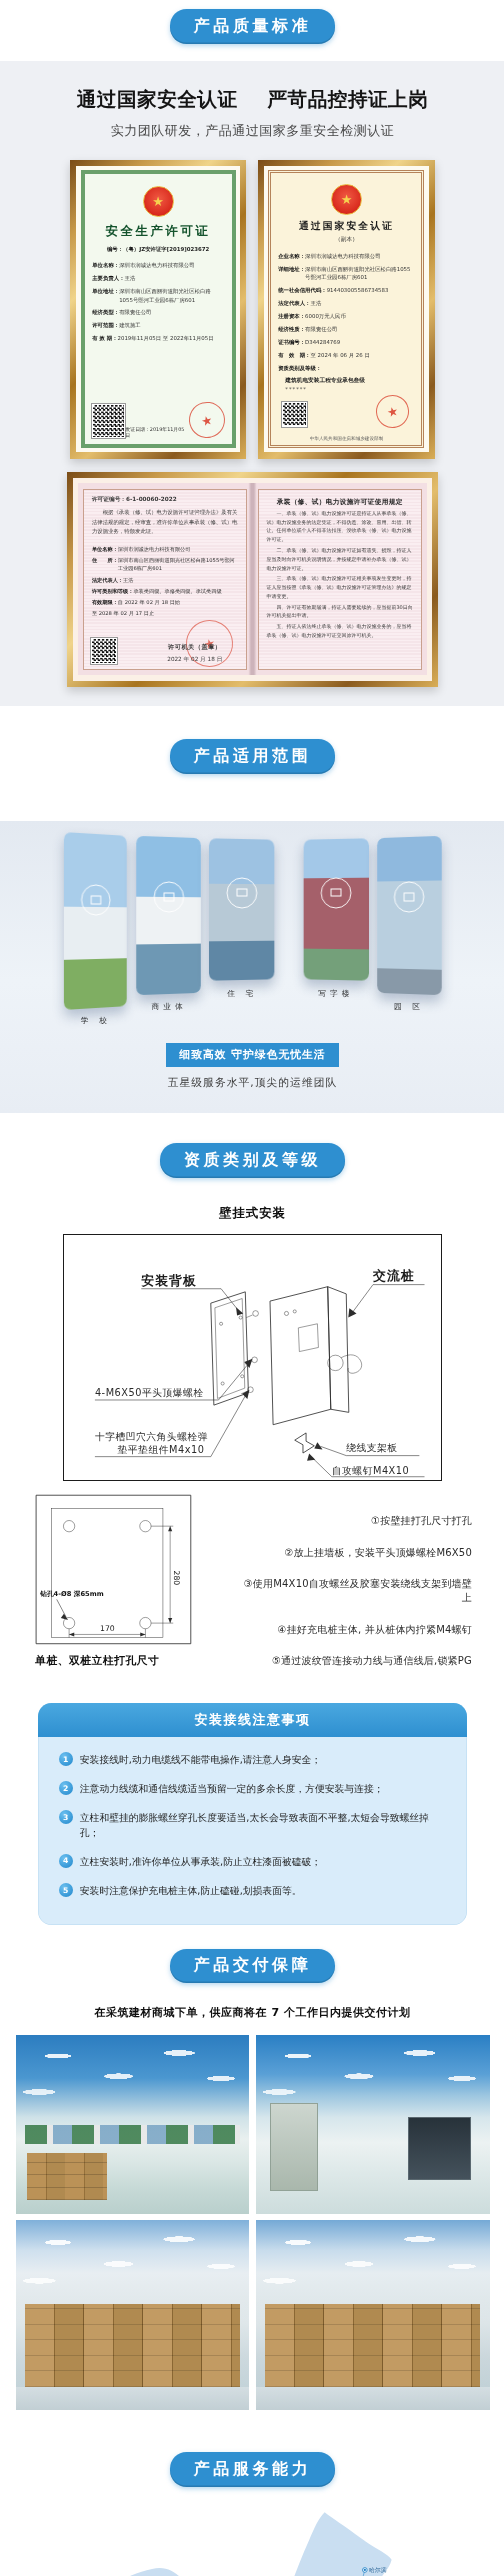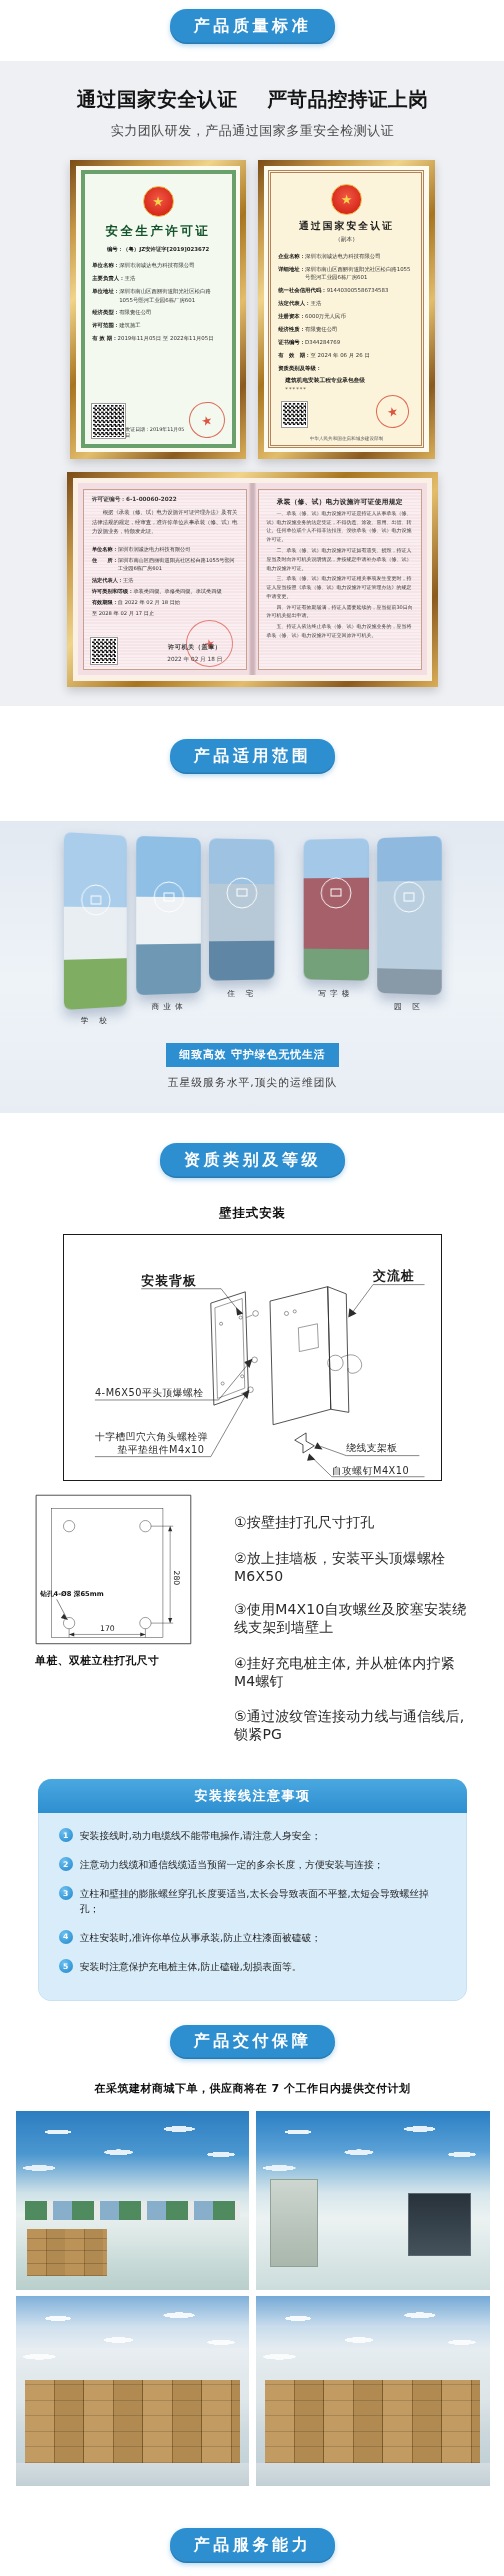--- a/index.html
+++ b/index.html
@@ -90,21 +90,21 @@
   .lead{stroke:#2c2c2c;stroke-width:1.1;fill:none;}
   .arr{fill:#2c2c2c;}
   .dlabel{font-size:25px;fill:#1d1d1d;letter-spacing:2px;font-weight:bold;}
   .dlabel2{font-size:19px;fill:#2a2a2a;letter-spacing:1px;}
   .dimtxt{font-size:15px;fill:#222;}
   .notetxt{font-size:13px;fill:#111;font-weight:bold;}
   .drill-row{width:439px;margin:11.3px auto 0;display:flex;}
   .drill-left{width:175px;}
   .drill-caption{font-size:10.8px;font-weight:bold;margin:6.2px 0 0 2.1px;letter-spacing:0.5px;color:#111;}
   .steps{flex:1;padding:21.6px 0 0 26px;}
-  .step{font-size:14px;color:#2a2a2a;margin-bottom:17.5px;letter-spacing:0.2px;}
+  .step{font-size:10px;color:#2a2a2a;margin-bottom:17.5px;letter-spacing:0.2px;text-align:right;}
   .notice{width:429px;margin:17.5px auto 0;background:#d9ecfa;border-radius:13.4px;overflow:hidden;
           box-shadow:inset 0 0 0 0.5px rgba(60,150,210,.22);}
   .notice-head{background:linear-gradient(180deg,#4aa8e0,#2e8fd0);color:#fff;text-align:center;font-size:13px;
                font-weight:bold;letter-spacing:1.5px;padding:7.7px 0;border-radius:0 0 0 0;}
   .notice-body{padding:15.5px 20.6px 12.4px;}
   .nitem{display:flex;align-items:flex-start;margin-bottom:14px;}
   .nnum{flex:0 0 auto;width:14px;height:14px;border-radius:50%;background:radial-gradient(circle at 35% 30%,#6cc0f0,#1f86cb);
         color:#fff;font-size:7.7px;font-weight:bold;display:flex;align-items:center;justify-content:center;margin-right:7.2px;}
   .ntext{font-size:9.8px;color:#1f1f1f;line-height:1.45;padding-top:1px;}
   

